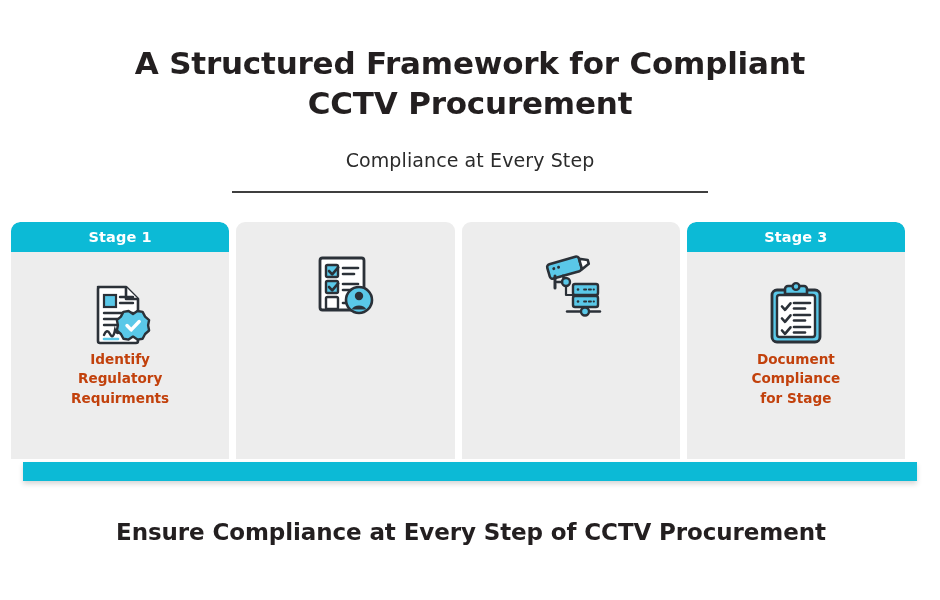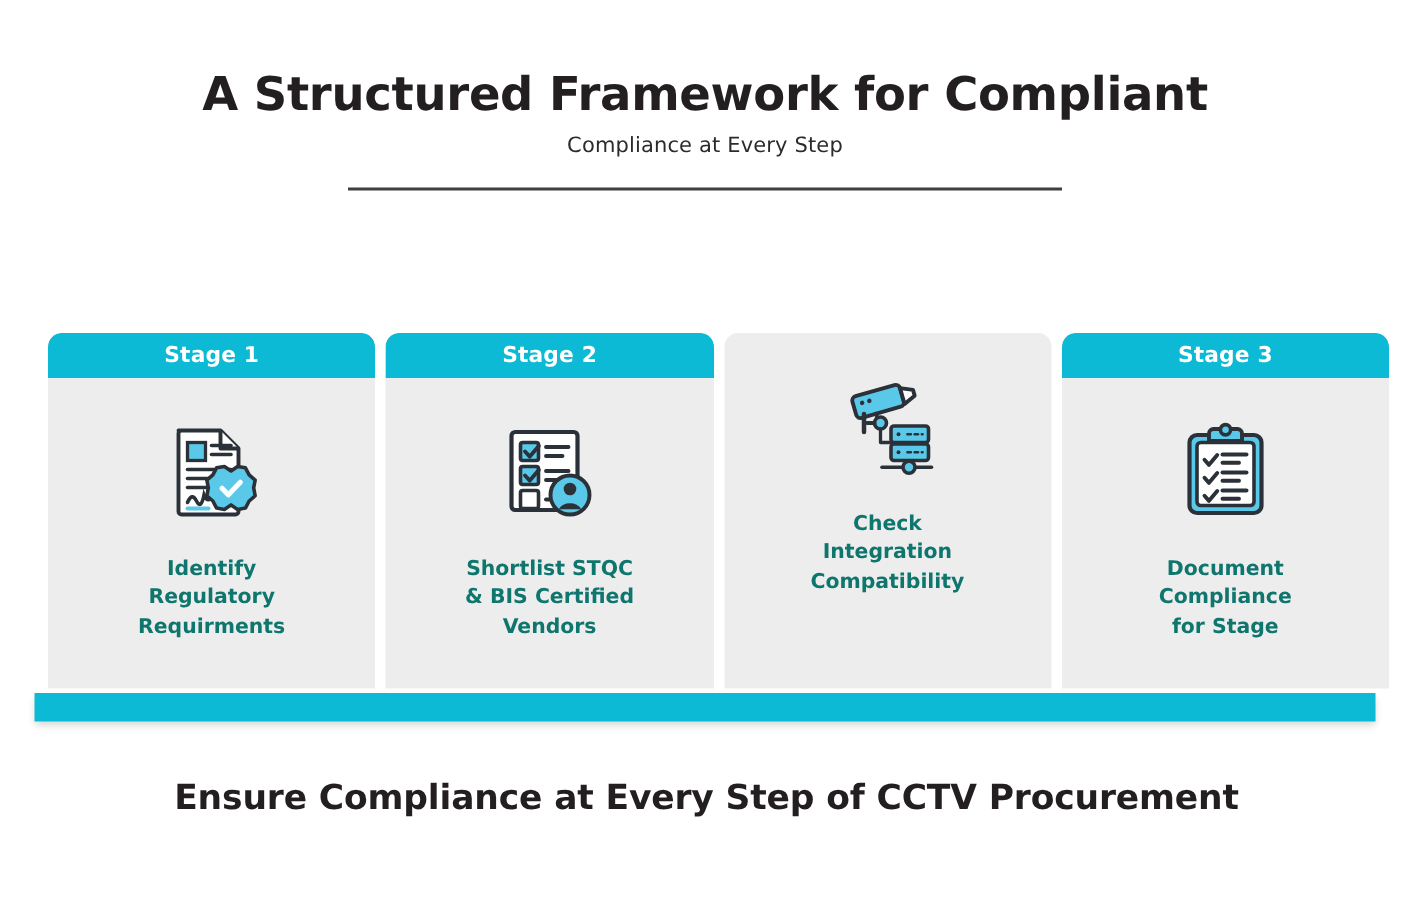--- a/index.html
+++ b/index.html
@@ -31,37 +31,37 @@
   .title {
     font-size: 31px;
     font-weight: bold;
     line-height: 1.28;
     letter-spacing: -0.2px;
     color: #231f20;
     margin: 0 auto;
     max-width: 700px;
   }
   .subtitle {
-    font-size: 14px;
+    font-size: 19px;
     font-weight: normal;
     color: #2b2b2b;
-    margin-top: 5px;
+    margin-top: 26px;
     letter-spacing: 0.1px;
   }
   .divider {
     width: 476px;
     height: 2px;
     background: #3f3f3f;
     margin: 20px auto 0 auto;
   }
 
   
   .stage-wrap {
     position: absolute;
-    left: 32px;
+    left: 11px;
     top: 222px;
     width: 894px;
   }
   .stages {
     display: flex;
     gap: 7px;
     align-items: stretch;
   }
   .card {
     flex: 1 1 0;
@@ -95,26 +95,26 @@
   }
   .icon-box {
     width: 72px;
     height: 72px;
     display: flex;
     align-items: center;
     justify-content: center;
   }
   .icon-box svg { display: block; }
   .card-label {
-    margin-top: 20px;
+    margin-top: 0;
     text-align: center;
     font-size: 13.6px;
     font-weight: bold;
     line-height: 1.42;
-    color: #0f766e;
+    color: #c2410c;
     padding: 0 6px;
     white-space: pre-line;
   }
 
   .bottom-bar {
     position: absolute;
     left: 23px;
     top: 462px;
     width: 894px;
     height: 19px;
@@ -138,20 +138,21 @@
   }
 </style>
 </head>
 <body>
 
 <div class="page">
 
   <div class="header">
     <h1 class="title">
       <span>A Structured Framework for Compliant</span><br>
+      <span>CCTV Procurement</span>
     </h1>
     <div class="subtitle">Compliance at Every Step</div>
     <div class="divider"></div>
   </div>
 
   <div class="stage-wrap">
     <div class="stages">
 
       <div class="card">
         <div class="card-head">
@@ -174,45 +175,39 @@
               <path d="M40 44.5 l4.2 4.4 l8 -8.4" fill="none" stroke="#ffffff" stroke-width="3.4" stroke-linecap="round" stroke-linejoin="round"></path>
             </svg>
           </div>
           <div class="card-label">Identify
 Regulatory
 Requirments</div>
         </div>
       </div>
 
       <div class="card">
-        <div class="card-head">
-          <span class="card-head-label">Stage 2</span>
-        </div>
         <div class="card-body">
           <div class="icon-box">
             <svg width="66" height="66" viewBox="0 0 66 66">
               <rect x="8" y="7" width="44" height="52" rx="2.5" fill="#ffffff" stroke="#2b3138" stroke-width="2.8"></rect>
               <rect x="14" y="14" width="12" height="12" rx="1.5" fill="#5ac8e8" stroke="#2b3138" stroke-width="2.4"></rect>
               <path d="M17 20 l3.2 3.4 l6 -7" fill="none" stroke="#2b3138" stroke-width="2.6" stroke-linecap="round" stroke-linejoin="round"></path>
               <line x1="31" y1="17" x2="46" y2="17" stroke="#2b3138" stroke-width="2.6" stroke-linecap="round"></line>
               <line x1="31" y1="23" x2="42" y2="23" stroke="#2b3138" stroke-width="2.6" stroke-linecap="round"></line>
               <rect x="14" y="30" width="12" height="12" rx="1.5" fill="#5ac8e8" stroke="#2b3138" stroke-width="2.4"></rect>
               <path d="M17 36 l3.2 3.4 l6 -7" fill="none" stroke="#2b3138" stroke-width="2.6" stroke-linecap="round" stroke-linejoin="round"></path>
               <line x1="31" y1="33" x2="46" y2="33" stroke="#2b3138" stroke-width="2.6" stroke-linecap="round"></line>
               <line x1="31" y1="39" x2="42" y2="39" stroke="#2b3138" stroke-width="2.6" stroke-linecap="round"></line>
               <rect x="14" y="46" width="12" height="12" rx="1.5" fill="#ffffff" stroke="#2b3138" stroke-width="2.4"></rect>
               <line x1="31" y1="52" x2="39" y2="52" stroke="#2b3138" stroke-width="2.6" stroke-linecap="round"></line>
               <circle cx="47" cy="49" r="13" fill="#5ac8e8" stroke="#2b3138" stroke-width="2.6"></circle>
               <circle cx="47" cy="45" r="4.2" fill="#2b3138"></circle>
               <path d="M39.5 58.5 a8.5 7.5 0 0 1 15 0" fill="#2b3138"></path>
             </svg>
           </div>
-          <div class="card-label">Shortlist STQC
-&amp; BIS Certified
-Vendors</div>
         </div>
       </div>
 
 
       <div class="card">
         <div class="card-body">
           <div class="icon-box">
             <svg width="66" height="66" viewBox="0 0 66 66">
               <g transform="rotate(-16 31 20)">
                 <rect x="11" y="8" width="33" height="15" rx="3" fill="#5ac8e8" stroke="#2b3138" stroke-width="2.6"></rect>
@@ -229,23 +224,20 @@
               <rect x="35" y="45" width="25" height="11" rx="2" fill="#5ac8e8" stroke="#2b3138" stroke-width="2.4"></rect>
               <circle cx="40" cy="38.5" r="1.3" fill="#2b3138"></circle>
               <circle cx="40" cy="50.5" r="1.3" fill="#2b3138"></circle>
               <line x1="46" y1="38.5" x2="56" y2="38.5" stroke="#2b3138" stroke-width="1.8" stroke-linecap="round" stroke-dasharray="2.2 2.6"></line>
               <line x1="46" y1="50.5" x2="56" y2="50.5" stroke="#2b3138" stroke-width="1.8" stroke-linecap="round" stroke-dasharray="2.2 2.6"></line>
               <path d="M47 56 v4" stroke="#2b3138" stroke-width="2.2" stroke-linecap="round"></path>
               <line x1="29" y1="60.5" x2="62" y2="60.5" stroke="#2b3138" stroke-width="2.4" stroke-linecap="round"></line>
               <circle cx="47" cy="60.5" r="4" fill="#5ac8e8" stroke="#2b3138" stroke-width="2.4"></circle>
             </svg>
           </div>
-          <div class="card-label">Check
-Integration
-Compatibility</div>
         </div>
       </div>
 
       <div class="card">
         <div class="card-head">
           <span class="card-head-label">Stage 3</span>
         </div>
         <div class="card-body">
           <div class="icon-box">
             <svg width="66" height="66" viewBox="0 0 66 66">

